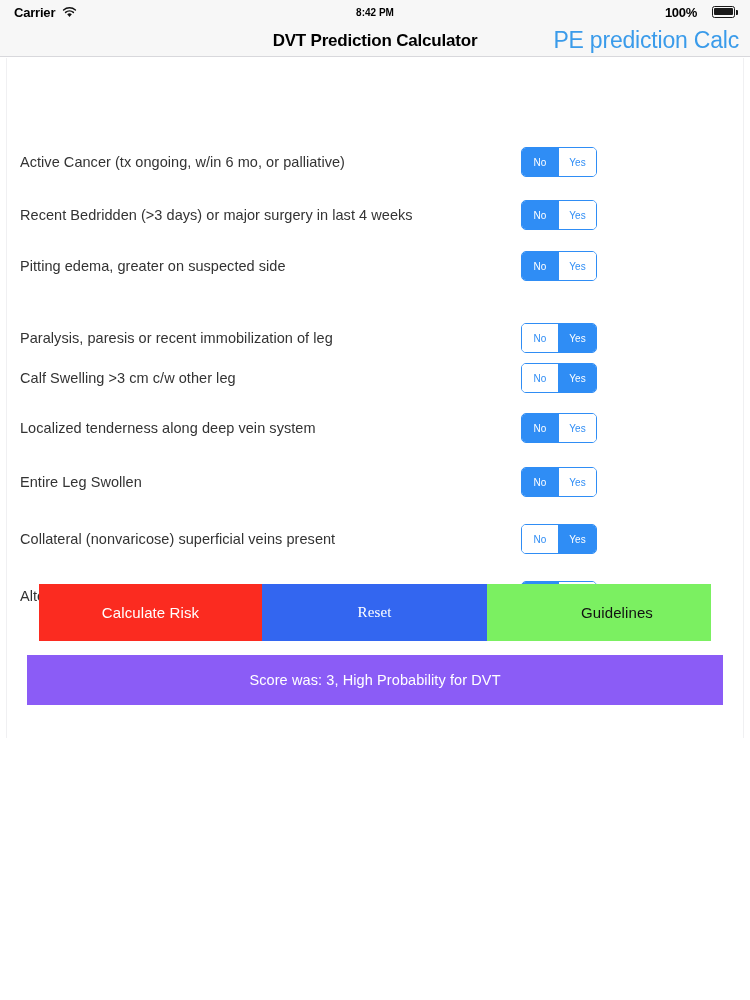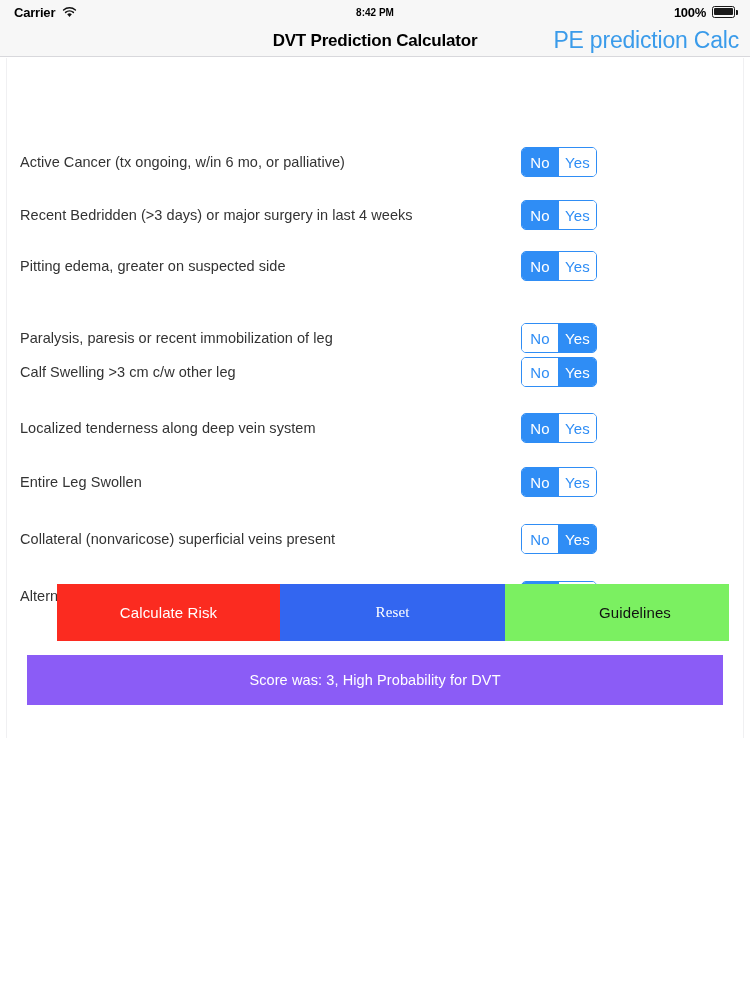--- a/index.html
+++ b/index.html
@@ -14,21 +14,21 @@
 
   
   .statusbar {
     position: absolute; top:0; left:0; width:750px; height:24px;
     background: #f7f7f7;
     display:flex; align-items:center;
     font-size: 13px; color:#000; font-weight:600;
   }
   .sb-left { position:absolute; left:14px; display:flex; align-items:center; gap:7px;text-align:right; }
   .sb-center { position:absolute; left:0; right:0; text-align:center; font-weight:700; font-size:10px; }
-  .sb-right { position:absolute; right:12px; display:flex; align-items:center; gap:6px; }
+  .sb-right { position:absolute; right:12px; display:flex; align-items:center; gap:15px; }
   .carrier-label { font-size:13px; font-weight:600; letter-spacing:-0.2px;}
   .wifi-icon { display:inline-block; width:15px; height:12px; position:relative; }
   .battery-pct { font-size:13px; font-weight:600; letter-spacing:-0.3px;}
   .battery-icon { display:inline-block; position:relative; width:26px; height:12px; }
   .battery-body {
     position:absolute; left:0; top:0; width:23px; height:12px;
     border:1px solid #1a1a1a; border-radius:2.5px;
   }
   .battery-fill { position:absolute; left:1.5px; top:1.5px; width:19px; height:7px; background:#1a1a1a; border-radius:1px;}
   .battery-cap { position:absolute; right:0; top:4px; width:2px; height:5px; background:#1a1a1a; border-radius:0 1px 1px 0;}
@@ -72,30 +72,30 @@
   
   .seg {
     position:absolute; left:521px; top:50%; transform:translateY(-50%);
     width:76px; height:30px;
     border:1px solid #2f8df5; border-radius:5px;
     display:flex; overflow:hidden; background:#fff;
     cursor:pointer;
   }
   .seg-btn {
     flex:1 1 50%; display:flex; align-items:center; justify-content:center;
-    font-size:15px; font-weight:400; letter-spacing:0.1px;
+    font-size:10px; font-weight:400; letter-spacing:0.1px;
     background:#fff; color:#2f8df5;
     cursor:pointer;
   }
   .seg-btn.on { background:#2f8df5; color:#ffffff; }
   .seg-btn:first-child { border-right:1px solid #2f8df5; }
 
   
   .actions {
-    position:absolute; left:57px; top:526px;
+    position:absolute; left:39px; top:526px;
     width:672px; height:57px;
     display:flex;
     justify-content:flex-end;
   }
   .act-btn {
     display:flex; align-items:center; justify-content:center;
     font-size:15px; font-weight:400; letter-spacing:0.1px;
     cursor:pointer;
   }
   .act-calc  { width:223px; background:#fb2b20; color:#ffffff; }
@@ -169,21 +169,21 @@
             <div class="seg-btn">Yes</div>
           </div>
         </div>
         <div class="row" style="top: 254px;">
           <div class="row-label">Paralysis, paresis or recent immobilization of leg</div>
           <div class="seg">
             <div class="seg-btn">No</div>
             <div class="seg-btn on">Yes</div>
           </div>
         </div>
-        <div class="row" style="top: 288px;">
+        <div class="row" style="top: 294px;">
           <div class="row-label">Calf Swelling &gt;3 cm c/w other leg</div>
           <div class="seg">
             <div class="seg-btn">No</div>
             <div class="seg-btn on">Yes</div>
           </div>
         </div>
         <div class="row" style="top: 344px;">
           <div class="row-label">Localized tenderness along deep vein system</div>
           <div class="seg">
             <div class="seg-btn on">No</div>

